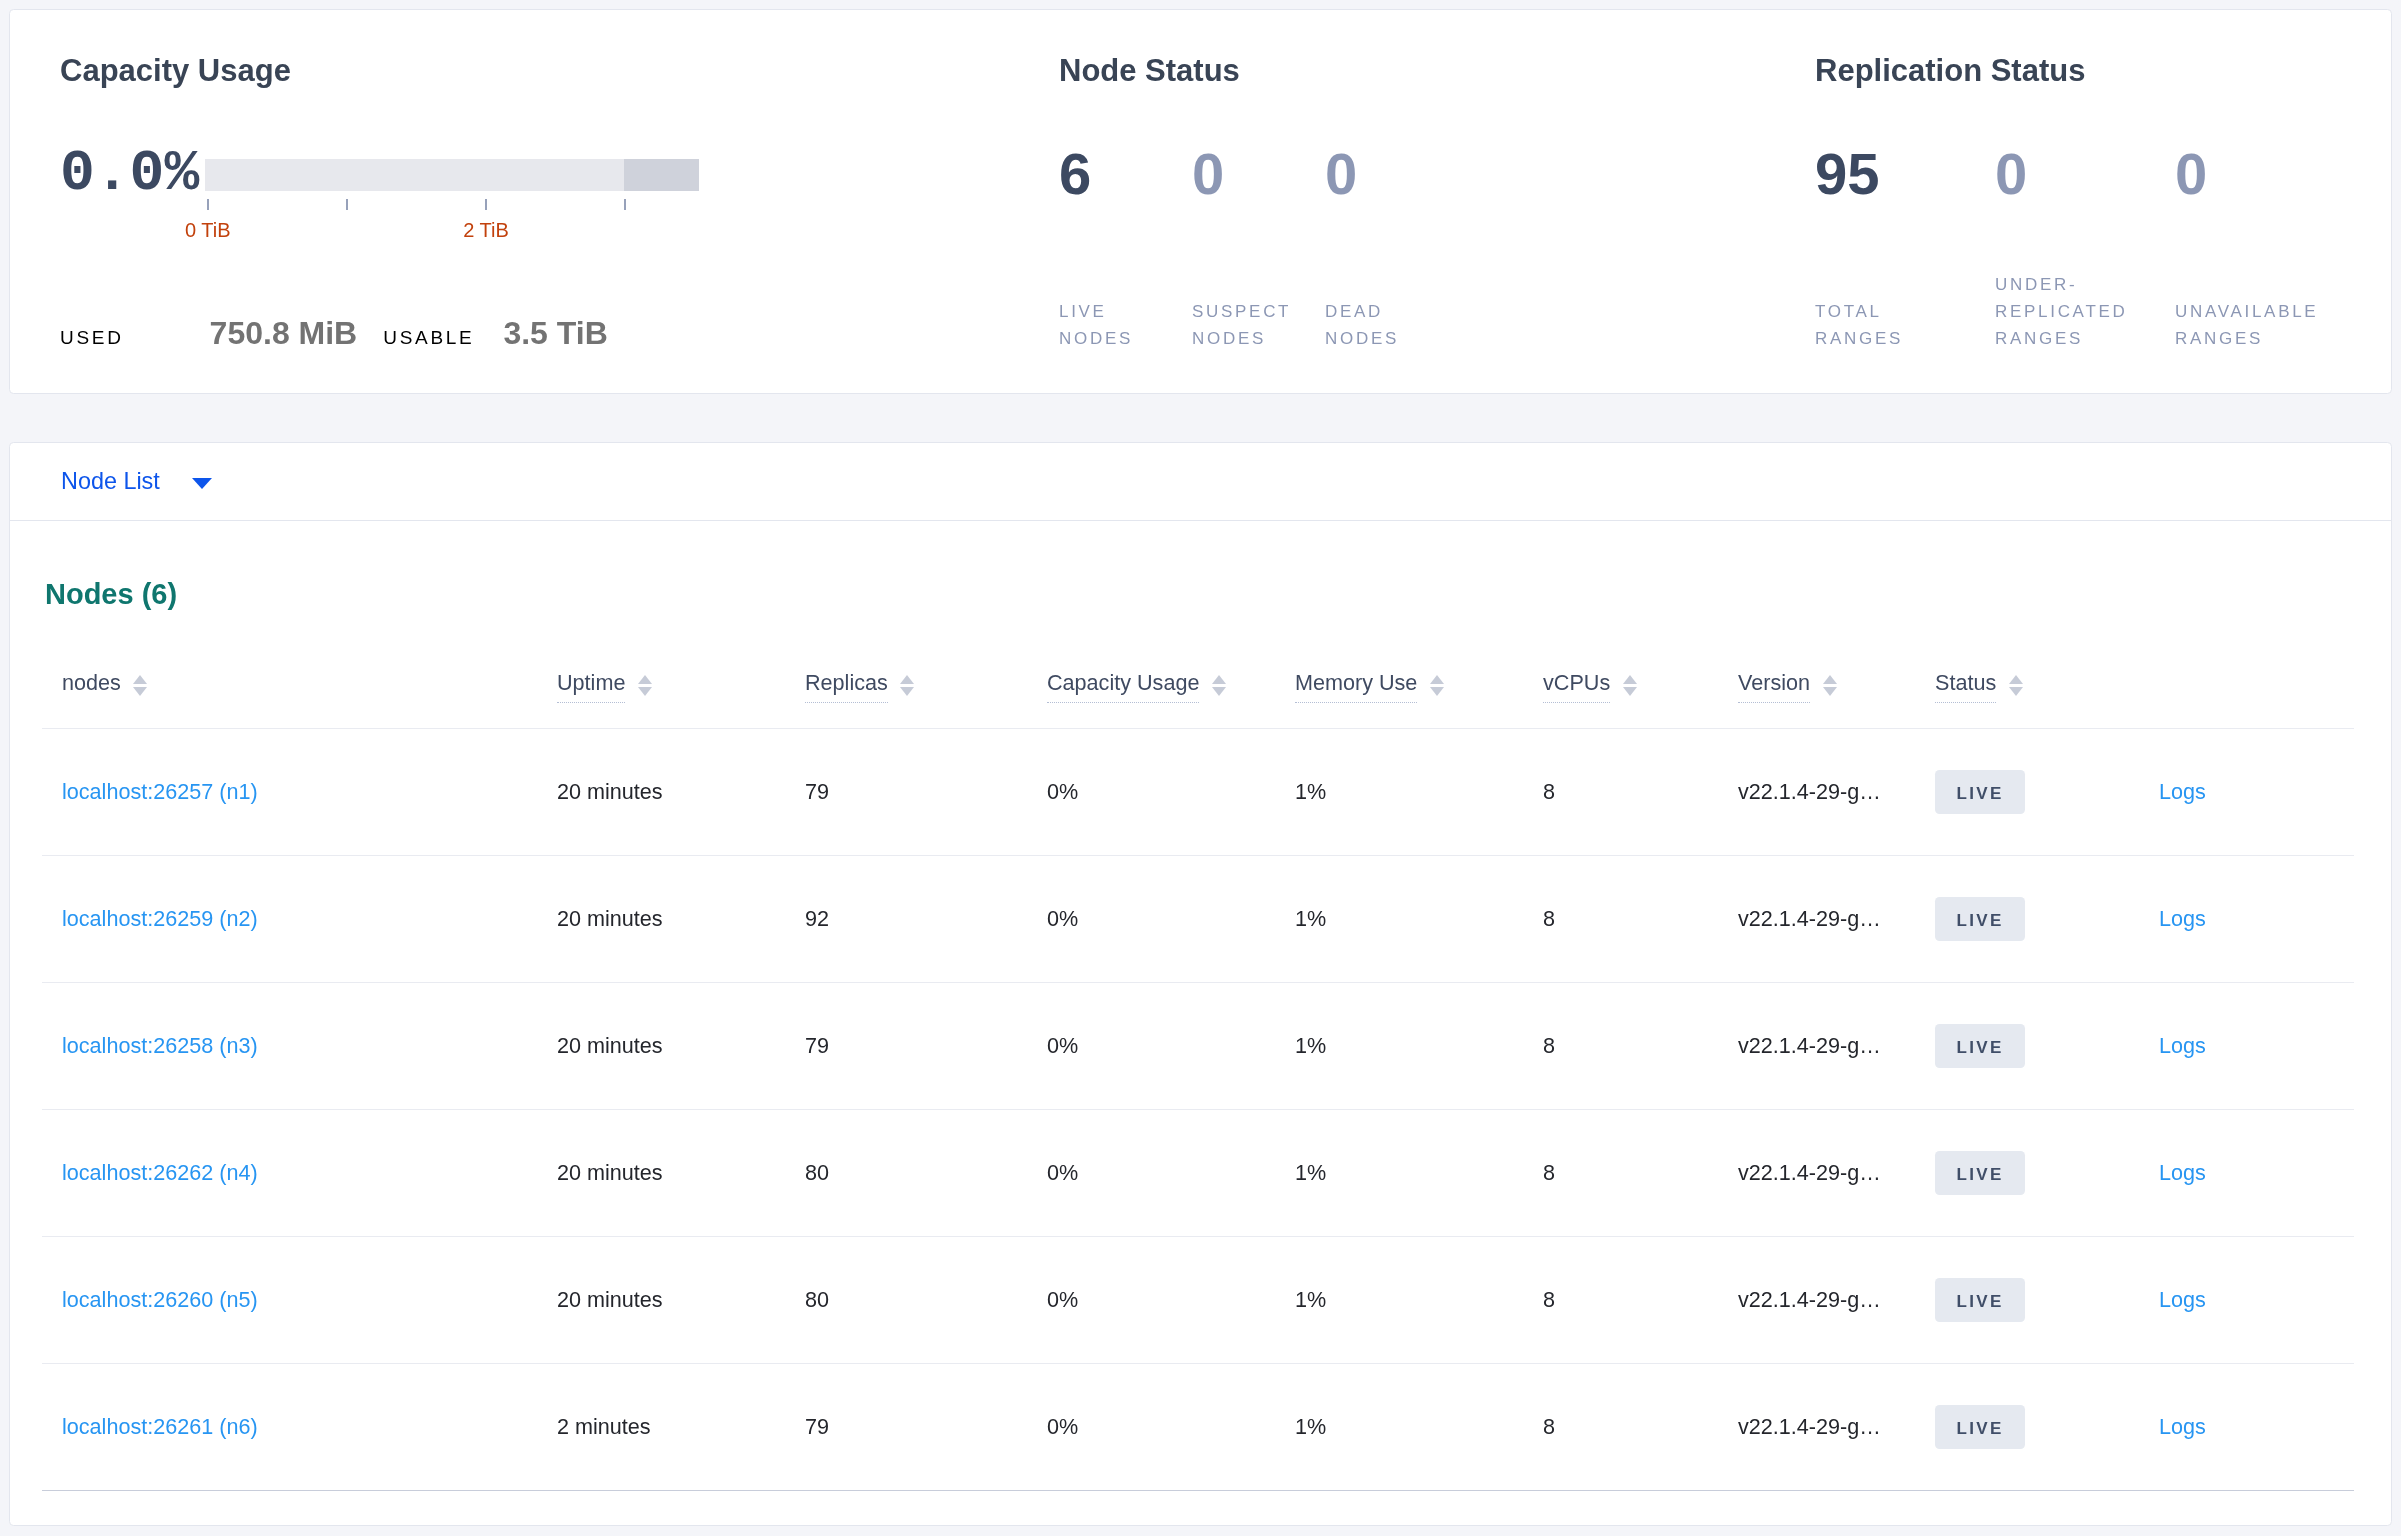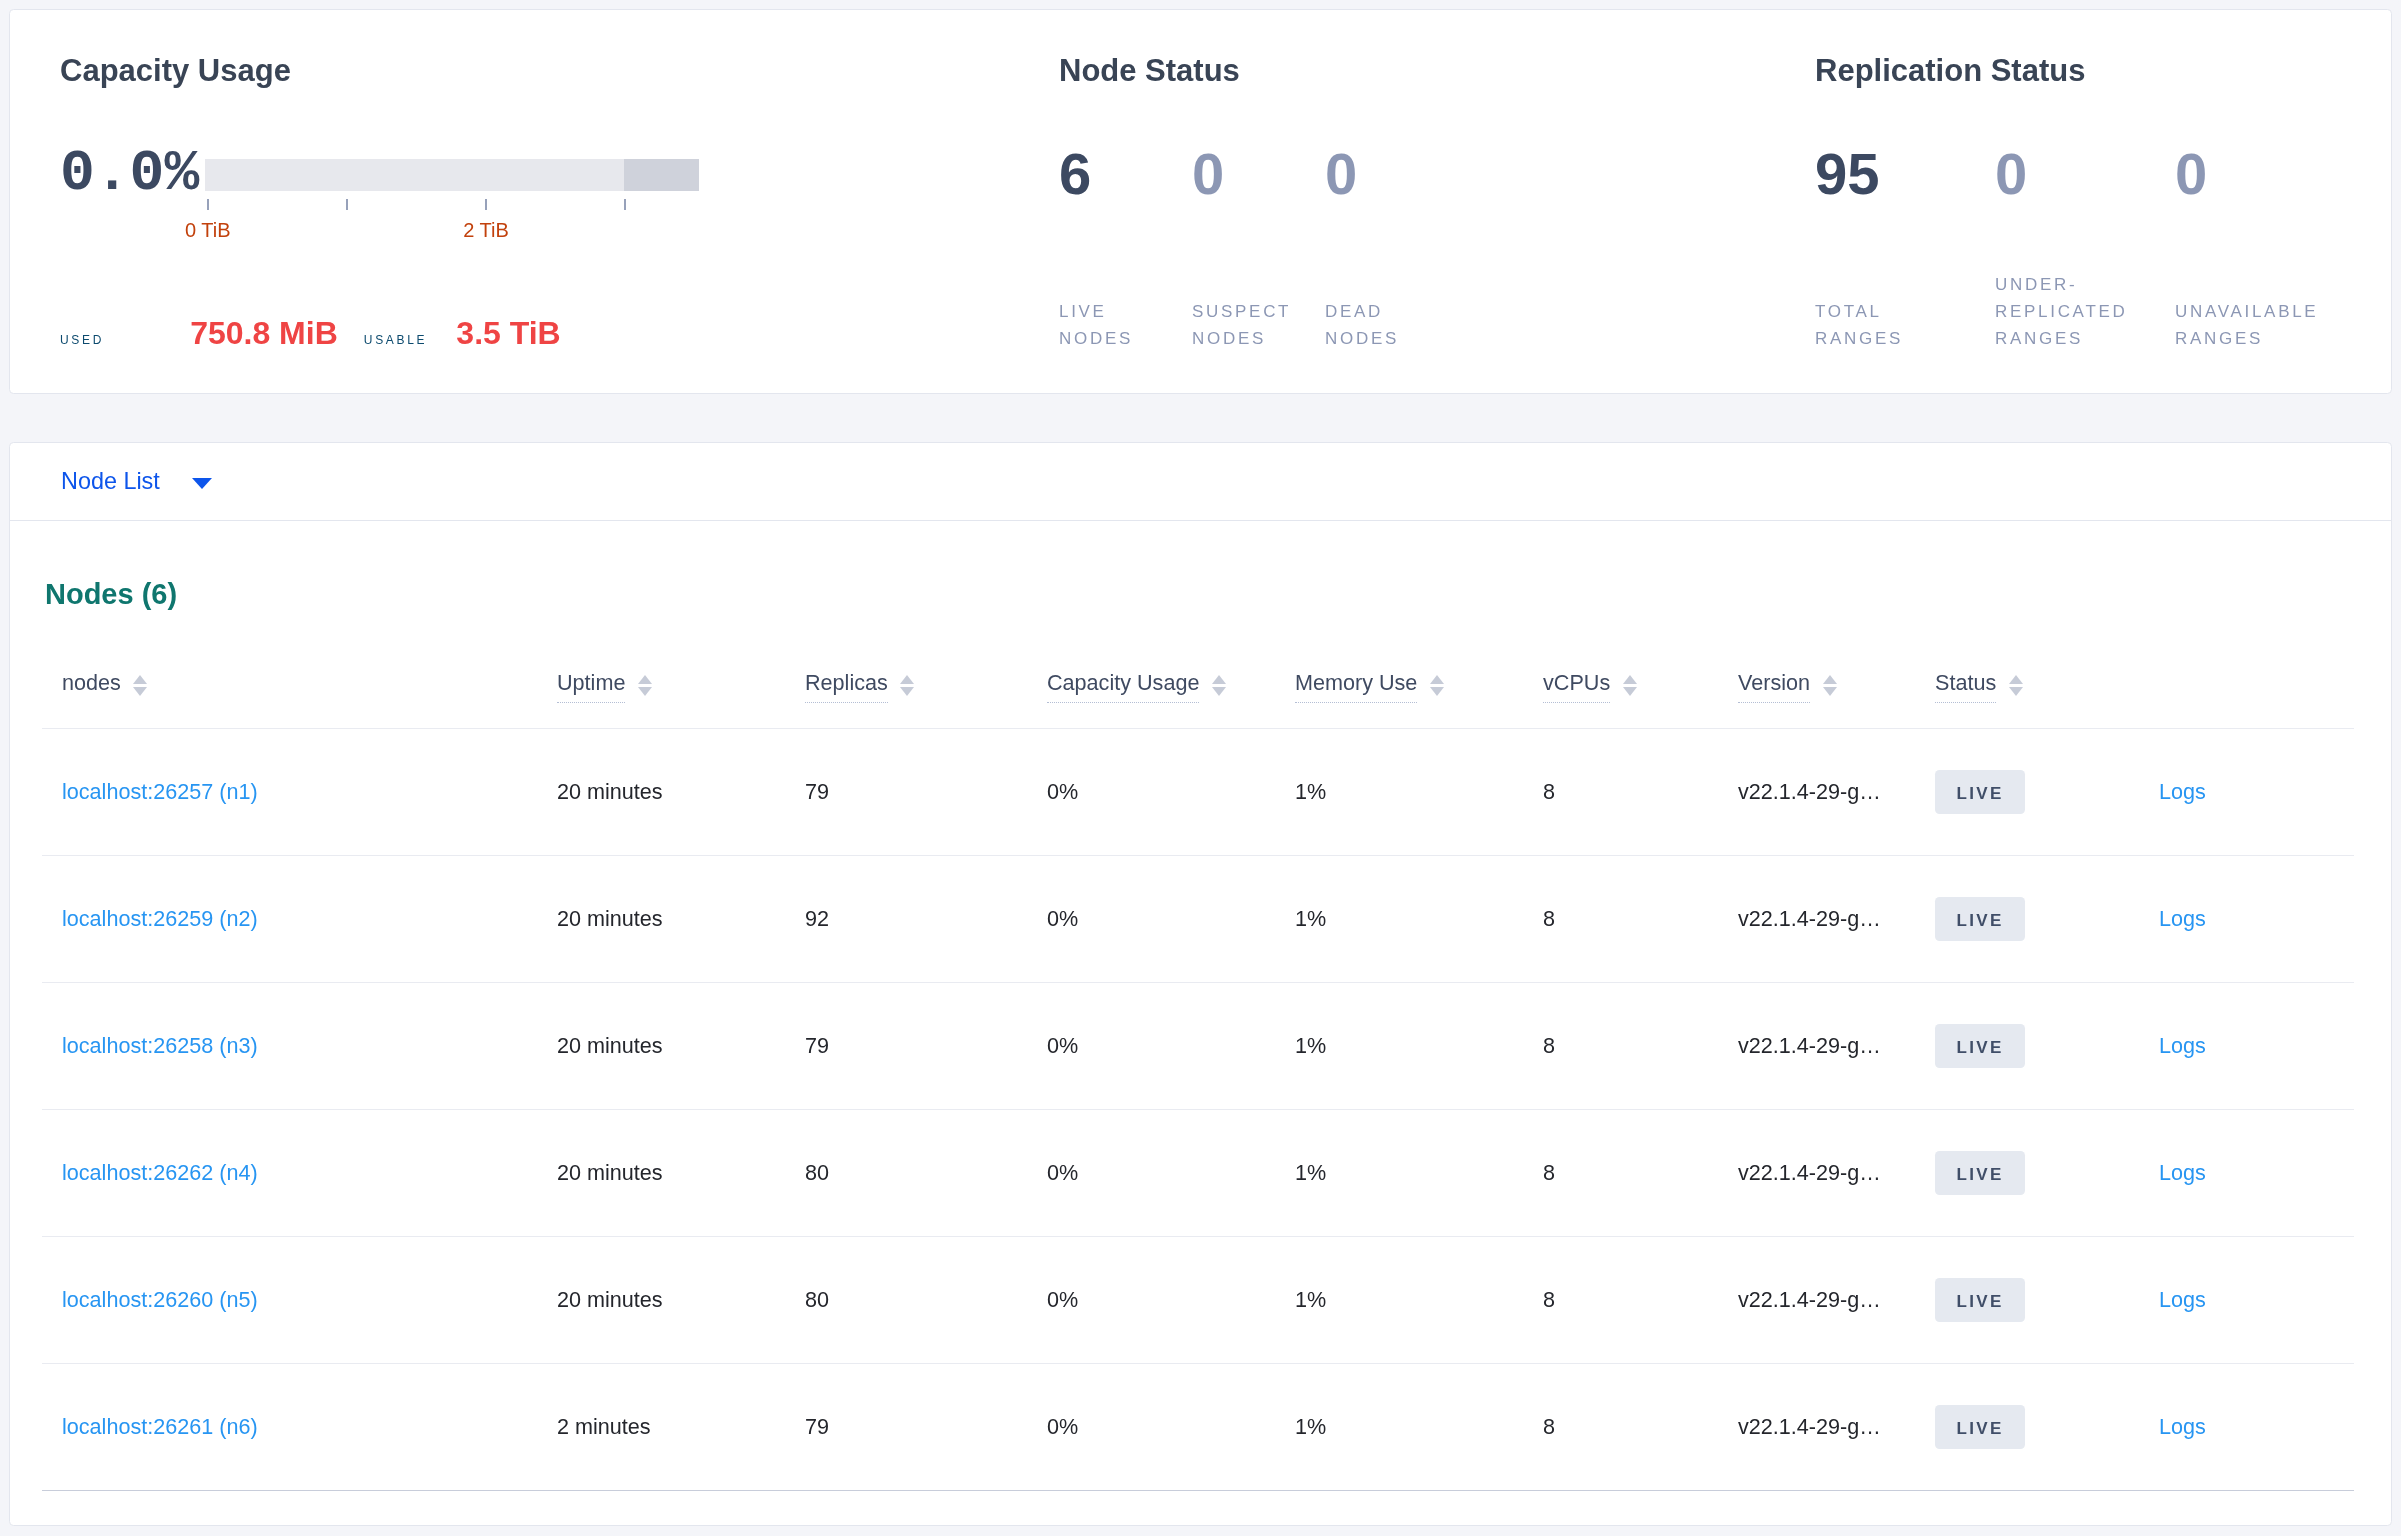--- a/index.html
+++ b/index.html
@@ -51,22 +51,22 @@
   .cap-bar { position: relative; height: 32px; background: #e7e8ed; overflow: hidden; }
   .cap-bar-dark { position: absolute; top:0; bottom:0; right:0; width: 15.1%; background: #cfd2db; }
   .cap-ticks { position: relative; height: 19px; margin-top: 7.2px; }
   .cap-tick { position: absolute; top: 0; width: 1.8px; height: 11.7px; background: #97a1ba; }
   .cap-axis { position: relative; height: 25px; margin-top: 1.8px; }
   .cap-axis-label {
     position: absolute; transform: translateX(-50%);
     font-size: 20px; color: #c2410c; white-space: nowrap;
   }
   .cap-footer { margin-top: auto; display: flex; align-items: baseline; }
-  .cap-label { font-size: 12px; letter-spacing: 2.7px; color: #0c4a6e; }
-  .cap-value { font-size: 32px; font-weight: 600; color: #ef4444; }
+  .cap-label { font-size: 19px; letter-spacing: 2.7px; color: #000000; }
+  .cap-value { font-size: 32px; font-weight: 600; color: #737373; }
   .m-used-val { margin-left: 86px; }
   .m-usable-lbl { margin-left: 26px; }
   .m-usable-val { margin-left: 29px; }
 
   
   .list-card { top: 442px; height: 1084px; }
   .list-header {
     height: 78px; border-bottom: 0.9px solid #e3e6ee;
     display: flex; align-items: center; padding-left: 51px;
   }

